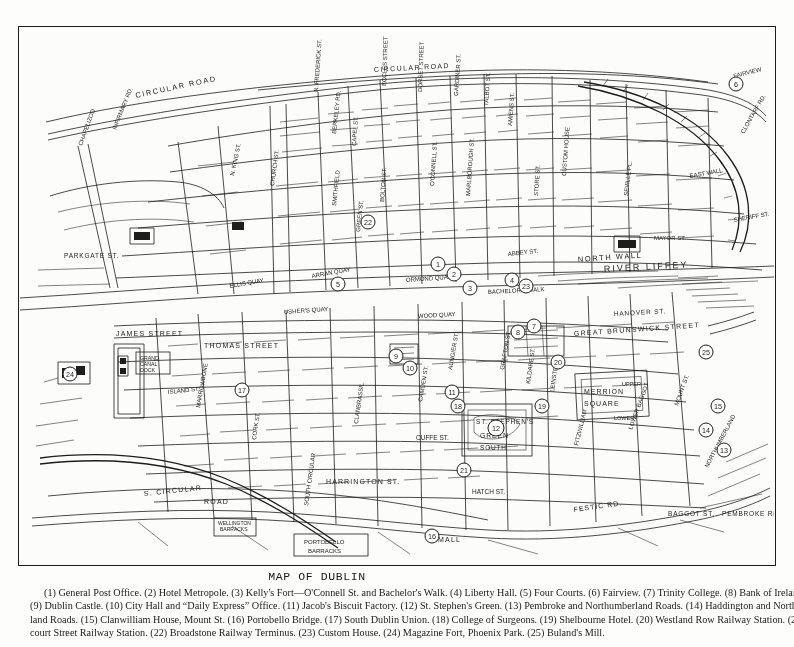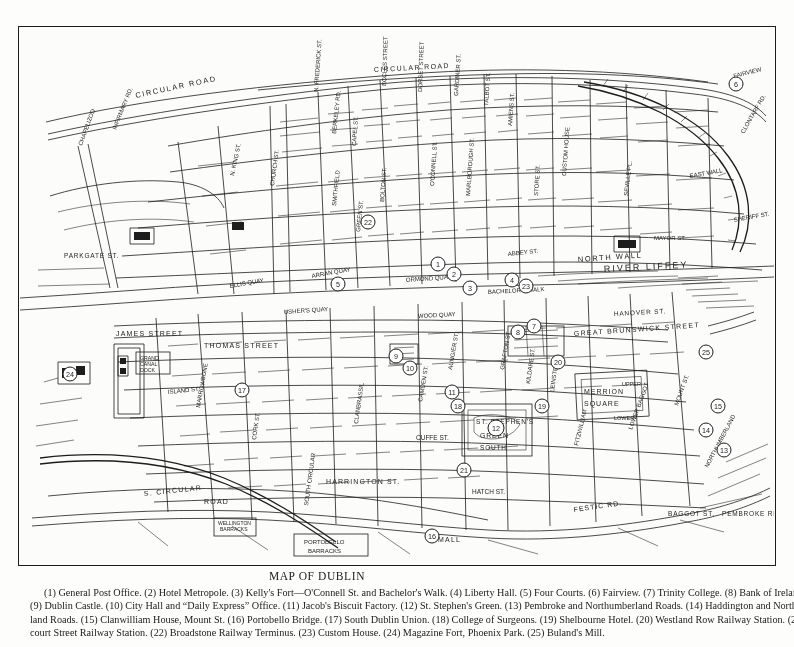--- a/index.html
+++ b/index.html
@@ -47,21 +47,21 @@
 
   
   #map-title {
     position: absolute;
     left: 0;
     top: 570px;
     width: 634px;
     text-align: center;
     font-size: 11.5px;
     letter-spacing: 0.6px;
-    font-family: Liberation Serif, serif;
+    font-family: Liberation Mono, monospace;
   }
   #legend {
     position: absolute;
     left: 30px;
     top: 586px;
     width: 736px;
     font-size: 10.2px;
     line-height: 1.32;
     text-align: justify;
     font-family: "Liberation Serif", serif;

